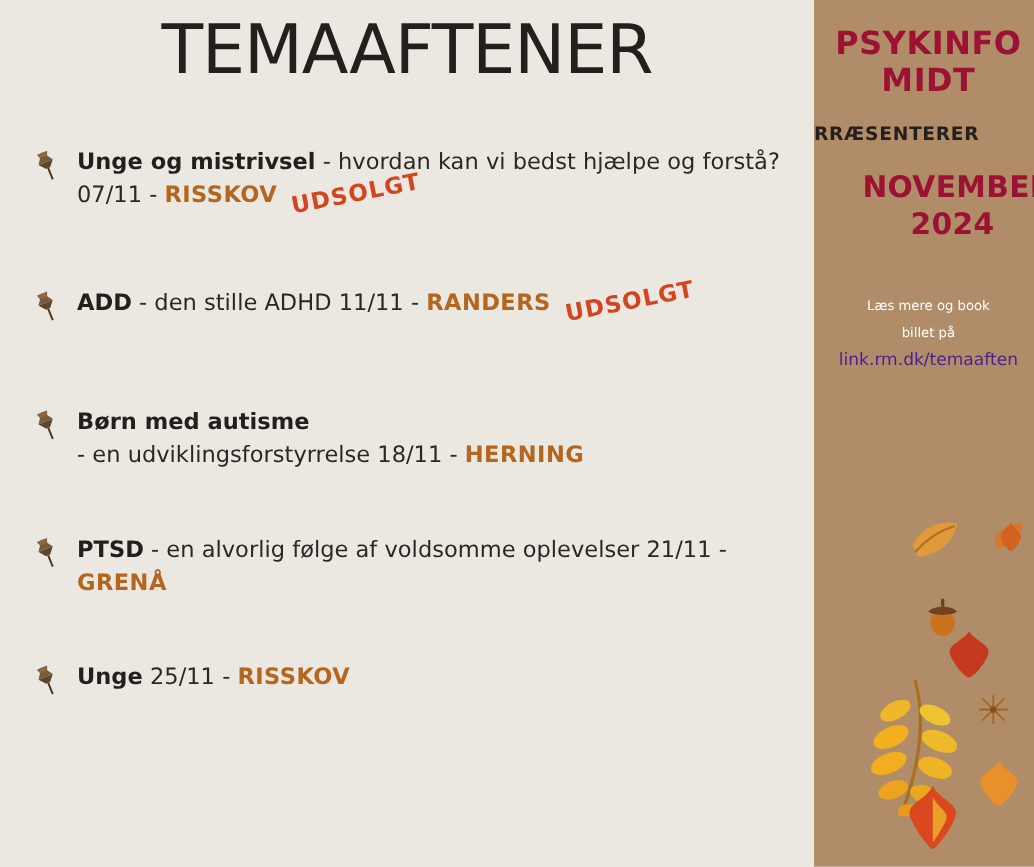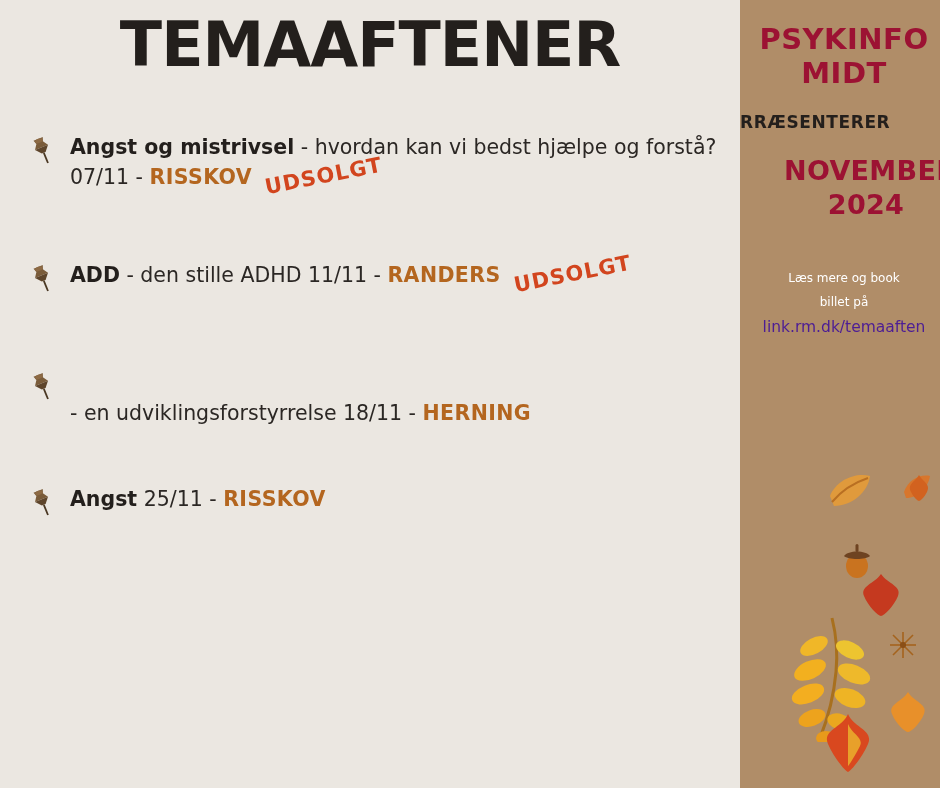--- a/index.html
+++ b/index.html
@@ -29,21 +29,21 @@
     height: 788px;
     background: #ebe7e1;
   }
   .title {
     position: absolute;
     left: 0;
     top: 8px;
     width: 740px;
     text-align: center;
     font-family: "DejaVu Sans", sans-serif;
-    font-weight: bold;
+    font-weight: normal;
     font-size: 62px;
     letter-spacing: -1px;
     color: #231f1c;
   }
 
   .events {
     position: absolute;
     left: 26px;
     top: 132px;
     width: 700px;
@@ -171,21 +171,21 @@
           <svg width="34" height="34" viewBox="0 0 34 34">
             <g transform="rotate(-22 17 17)">
               <path d="M12 4 L22 4 L20.5 8 L24 13 L10 13 L13.5 8 Z" fill="#7a5c3a"></path>
               <path d="M10 13 L24 13 L19 19 L15 19 Z" fill="#5e452b"></path>
               <rect x="16.2" y="19" width="1.8" height="11" fill="#4a3823"></rect>
               <ellipse cx="17" cy="6" rx="4" ry="2.2" fill="#8d6a44"></ellipse>
             </g>
           </svg>
         </span>
         <div class="ev-line">
-          <span class="strong">Angst og mistrivsel</span><span> - hvordan kan vi bedst hjælpe og forstå? 07/11 - </span><span class="city">RISSKOV</span><span class="soldout">UDSOLGT</span>
+          <span class="strong">Unge og mistrivsel</span><span> - hvordan kan vi bedst hjælpe og forstå? 07/11 - </span><span class="city">RISSKOV</span><span class="soldout">UDSOLGT</span>
         </div>
       </div>
 
       <div class="event ev-1">
         <span class="pin">
           <svg width="34" height="34" viewBox="0 0 34 34">
             <g transform="rotate(-22 17 17)">
               <path d="M12 4 L22 4 L20.5 8 L24 13 L10 13 L13.5 8 Z" fill="#7a5c3a"></path>
               <path d="M10 13 L24 13 L19 19 L15 19 Z" fill="#5e452b"></path>
               <rect x="16.2" y="19" width="1.8" height="11" fill="#4a3823"></rect>
@@ -203,38 +203,53 @@
           <svg width="34" height="34" viewBox="0 0 34 34">
             <g transform="rotate(-22 17 17)">
               <path d="M12 4 L22 4 L20.5 8 L24 13 L10 13 L13.5 8 Z" fill="#7a5c3a"></path>
               <path d="M10 13 L24 13 L19 19 L15 19 Z" fill="#5e452b"></path>
               <rect x="16.2" y="19" width="1.8" height="11" fill="#4a3823"></rect>
               <ellipse cx="17" cy="6" rx="4" ry="2.2" fill="#8d6a44"></ellipse>
             </g>
           </svg>
         </span>
         <div class="ev-line">
-          <br><span> - en udviklingsforstyrrelse 18/11 - </span><span class="city">HERNING</span>
-        </div>
-      </div>
-
+          <span class="strong">Børn med autisme</span><br><span> - en udviklingsforstyrrelse 18/11 - </span><span class="city">HERNING</span>
+        </div>
+      </div>
+
+      <div class="event ev-3">
+        <span class="pin">
+          <svg width="34" height="34" viewBox="0 0 34 34">
+            <g transform="rotate(-22 17 17)">
+              <path d="M12 4 L22 4 L20.5 8 L24 13 L10 13 L13.5 8 Z" fill="#7a5c3a"></path>
+              <path d="M10 13 L24 13 L19 19 L15 19 Z" fill="#5e452b"></path>
+              <rect x="16.2" y="19" width="1.8" height="11" fill="#4a3823"></rect>
+              <ellipse cx="17" cy="6" rx="4" ry="2.2" fill="#8d6a44"></ellipse>
+            </g>
+          </svg>
+        </span>
+        <div class="ev-line">
+          <span class="strong">PTSD</span><span> - en alvorlig følge af voldsomme oplevelser 21/11 - </span><span class="city">GRENÅ</span>
+        </div>
+      </div>
 
       <div class="event ev-4">
         <span class="pin">
           <svg width="34" height="34" viewBox="0 0 34 34">
             <g transform="rotate(-22 17 17)">
               <path d="M12 4 L22 4 L20.5 8 L24 13 L10 13 L13.5 8 Z" fill="#7a5c3a"></path>
               <path d="M10 13 L24 13 L19 19 L15 19 Z" fill="#5e452b"></path>
               <rect x="16.2" y="19" width="1.8" height="11" fill="#4a3823"></rect>
               <ellipse cx="17" cy="6" rx="4" ry="2.2" fill="#8d6a44"></ellipse>
             </g>
           </svg>
         </span>
         <div class="ev-line">
-          <span class="strong">Angst</span><span> 25/11 - </span><span class="city">RISSKOV</span>
+          <span class="strong">Unge</span><span> 25/11 - </span><span class="city">RISSKOV</span>
         </div>
       </div>
 
     </div>
   </div>
 
   <div class="right">
     <div class="brand">
       <div>PSYKINFO</div>
       <div>MIDT</div>

